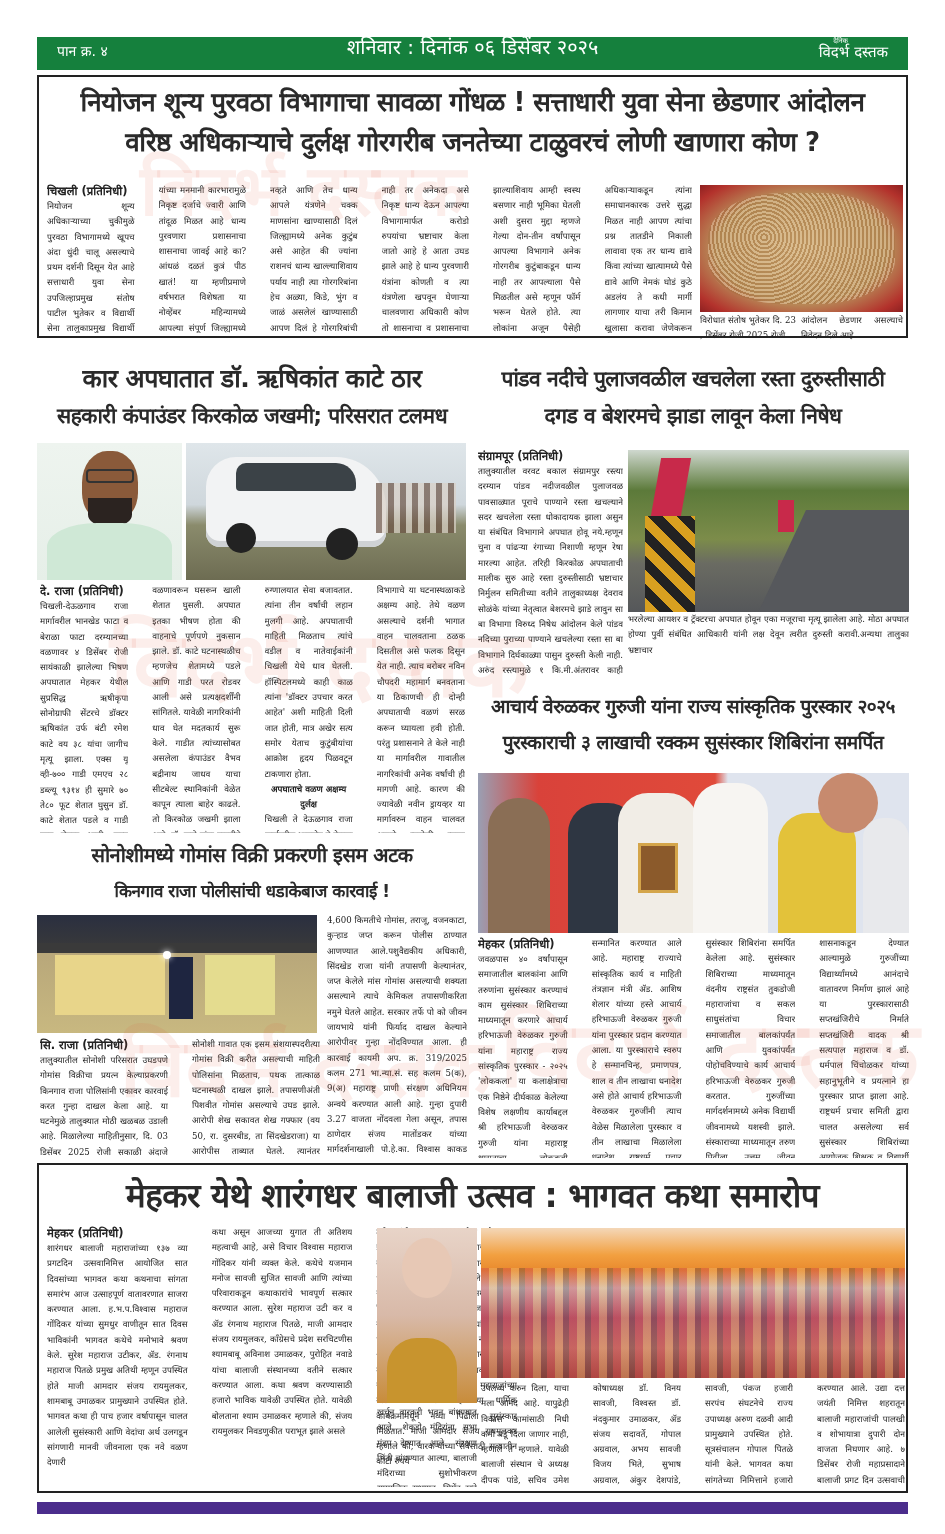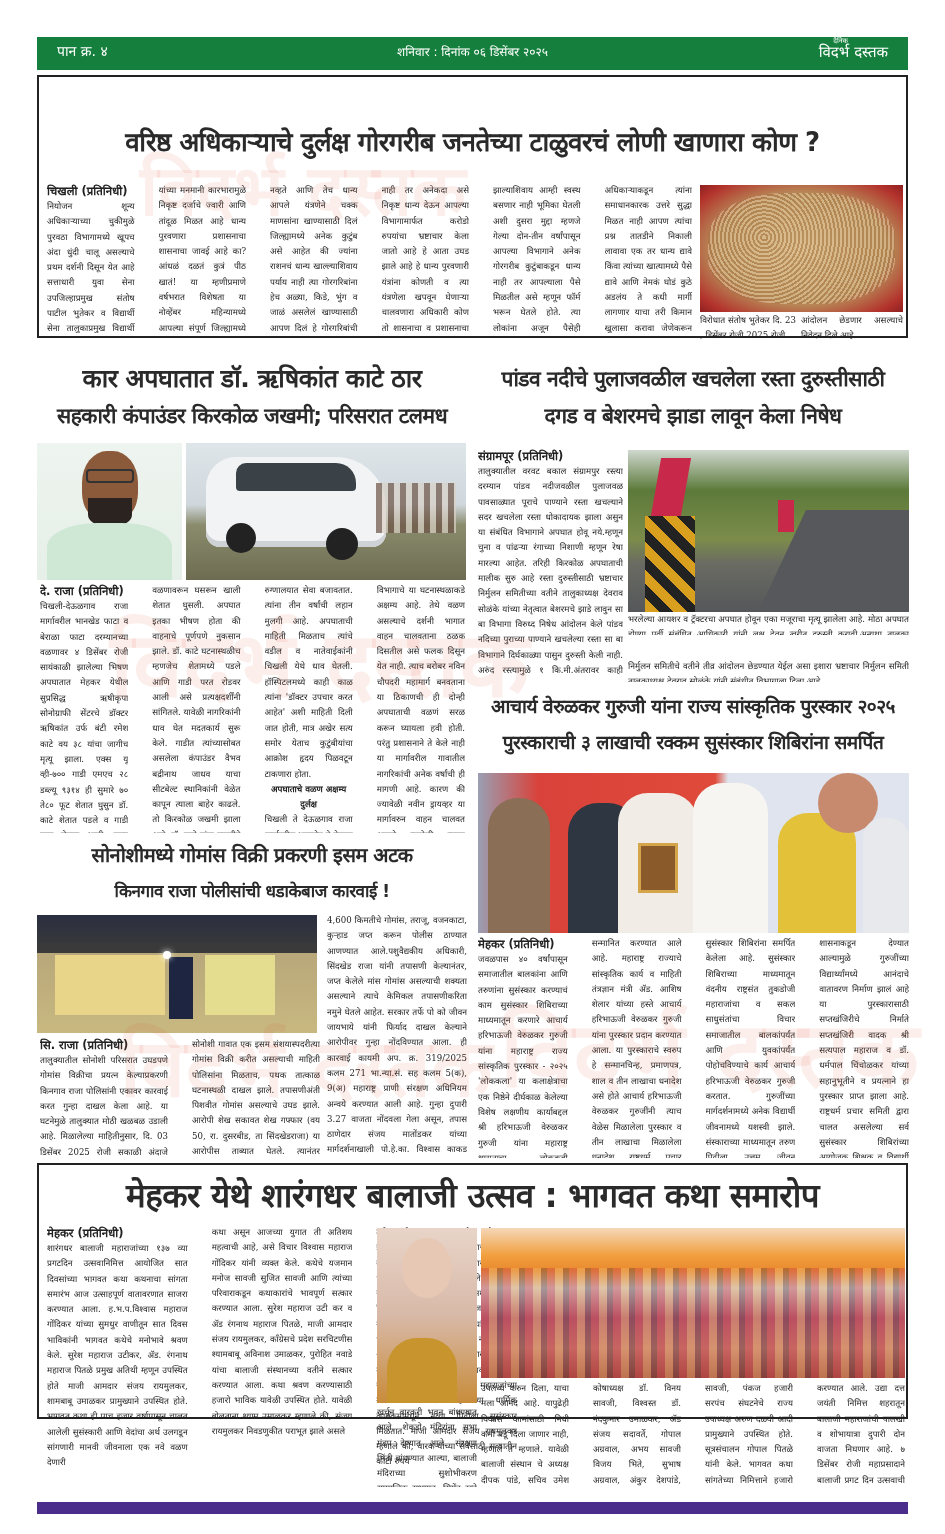--- a/index.html
+++ b/index.html
@@ -1,20 +1,20 @@
 <!DOCTYPE html>
 <html><head>
 <meta charset="utf-8">
 <style>
 *{box-sizing:border-box;margin:0;padding:0}
 html,body{width:945px;height:1534px;background:#fff;overflow:hidden}
 body{position:relative;font-family:"DejaVu Sans",sans-serif;color:#1a1a1a}
 .hdr{position:absolute;left:37px;top:37px;width:871px;height:33px;background:#15803d;color:#fff;display:flex;align-items:flex-end;justify-content:space-between;padding:10px 20px}
 .hdr .pg{font-size:14px}
-.hdr .dt{font-size:12px;position:absolute;left:0;right:0;text-align:center;pointer-events:none}
+.hdr .dt{font-size:20px;position:absolute;left:0;right:0;text-align:center;pointer-events:none}
 .hdr .mast{text-align:right;line-height:1;font-size:15px;position:relative}
 .hdr .mast small{display:block;font-size:7px;margin-right:40px}
 .box{position:absolute;border:2px solid #222;background:#fff}
 .hl{font-family:"DejaVu Sans",sans-serif;font-weight:bold;color:#2a2a2a;text-align:center;letter-spacing:-0.5px;white-space:nowrap;overflow:hidden}
 .cols{position:absolute;display:flex;gap:24px}
 .col{flex:1;font-family:"DejaVu Serif",serif;font-size:8.6px;line-height:15.3px;text-align:justify;color:#222;overflow:hidden}
 .col .by{font-family:"DejaVu Sans",sans-serif;font-weight:bold;font-size:11.5px;line-height:16px;display:block}
 .col .sub{display:block;text-align:center;font-weight:bold}
 .ph{position:absolute;overflow:hidden}
 .cap{position:absolute;font-family:"DejaVu Serif",serif;font-size:8.6px;line-height:15px;text-align:justify;color:#222}
@@ -27,20 +27,21 @@
 <div class="hdr">
   <span class="pg">पान क्र. ४</span>
   <span class="dt">शनिवार : दिनांक ०६ डिसेंबर २०२५</span>
   <span class="mast">
     <small>दैनिक</small>
     <span>विदर्भ दस्तक</span>
   </span>
 </div>
 
 <div class="box" style="left:37px;top:75px;width:871px;height:263px;">
+  <div class="hl" style="position:absolute;left:6px;right:6px;top:6px;font-size:26px;line-height:38px;">नियोजन शून्य पुरवठा विभागाचा सावळा गोंधळ ! सत्ताधारी युवा सेना छेडणार आंदोलन</div>
   <div class="hl" style="position:absolute;left:6px;right:6px;top:46px;font-size:26px;line-height:38px;">वरिष्ठ अधिकाऱ्याचे दुर्लक्ष गोरगरीब जनतेच्या टाळुवरचं लोणी खाणारा कोण ?</div>
   <div class="cols" style="left:8px;top:106px;width:645px;height:150px;">
     <div class="col"><span class="by">चिखली (प्रतिनिधी)</span><span>नियोजन शून्य अधिकाऱ्याच्या चुकीमुळे पुरवठा विभागामध्ये खूपच अंदा धुंदी चालू असल्याचे प्रथम दर्शनी दिसून येत आहे सत्ताधारी युवा सेना उपजिल्हाप्रमुख संतोष पाटील भुतेकर व विद्यार्थी सेना तालुकाप्रमुख विद्यार्थी सेना तालुकाप्रमुख ओमराजे गायकवाड यांनी जिल्हा पुरवठा अधिकाऱ्याकडे निवेदन पुरवठा विभागाला दिले आहे पुरवठादार</span></div>
     <div class="col">यांच्या मनमानी कारभारामुळे निकृष्ट दर्जाचे ज्वारी आणि तांदूळ मिळत आहे धान्य पुरवणारा प्रशासनाचा शासनाचा जावई आहे का? आंधळं दळतं कुत्रं पीठ खातं! या म्हणीप्रमाणे वर्षभरात विशेषता या नोव्हेंबर महिन्यामध्ये आपल्या संपूर्ण जिल्ह्यामध्ये जे राशन वाटप झालं त्यामध्ये तांदूळ आणि ज्वारीचे वाटप करण्यात आले सदर ज्वारी व तांदूळ हे एवढे निकृष्ट दर्जाचे होते की ते जनावरांना सुद्धा खाण्यायोग्य</div>
     <div class="col">नव्हते आणि तेच धान्य आपले यंत्रणेने चक्क माणसांना खाण्यासाठी दिलं जिल्ह्यामध्ये अनेक कुटुंब असे आहेत की ज्यांना राशनचं धान्य खाल्ल्याशिवाय पर्याय नाही त्या गोरगरिबांना हेच अळ्या, किडे, भुंग व जाळं असलेलं खाण्यासाठी आपण दिलं हे गोरगरिबांची थट्टा असून हे धान्य देत असताना आपल्या यंत्रणेला किंवा अधिकाऱ्यांना थोडी तरी लाज वाटायला पाहिजे होती याच वेळी</div>
     <div class="col">नाही तर अनेकदा असे निकृष्ट धान्य देऊन आपल्या विभागामार्फत करोडो रुपयांचा भ्रष्टाचार केला जातो आहे हे आता उघड झाले आहे हे धान्य पुरवणारी यंत्रांना कोणती व त्या यंत्रणेला खपवून घेणाऱ्या चालवणारा अधिकारी कोण तो शासनाचा व प्रशासनाचा जावई आहे काय या यंत्रणेवर व अधिकाऱ्यांवर तातडीने कायदेशीर कठोर कारवाई झाली पाहिजे यांच्यावर रीतसर कारवाई</div>
     <div class="col">झाल्याशिवाय आम्ही स्वस्थ बसणार नाही भूमिका घेतली अशी दुसरा मुद्दा म्हणजे गेल्या दोन-तीन वर्षांपासून आपल्या विभागाने अनेक गोरगरीब कुटुंबाकडून धान्य नाही तर आपल्याला पैसे मिळतील असे म्हणून फॉर्म भरून घेतले होते. त्या लोकांना अजून पैसेही मिळाले नाही व धान्य सुद्धा मिळत नाही ते वारंवार आपल्या पुरवठा विभागाकडे चकरा मारत असतात परंतु पुरवठा विभागाच्या</div>
     <div class="col">अधिकाऱ्याकडून त्यांना समाधानकारक उत्तरे सुद्धा मिळत नाही आपण त्यांचा प्रश्न तातडीने निकाली लावावा एक तर धान्य द्यावे किंवा त्यांच्या खात्यामध्ये पैसे द्यावे आणि नेमकं घोडं कुठे अडलंय ते कधी मार्गी लागणार याचा तरी किमान खुलासा करावा जेणेकरून लोकांना तुमच्या दारात चकरा मारण्याच काम पडणार नाही. वरील मुद्द्यांची आपण सखोल चौकशी करून तातडीने कारवाई न केल्यास प्रशासनाच्या</div>
   </div>
   <div class="ph" style="left:661px;top:108px;width:203px;height:127px;background:radial-gradient(ellipse at 50% 50%,#c9a36e 0%,#b88f5a 60%,#b3322c 88%,#8d2020 100%);">
@@ -78,21 +79,20 @@
   <span class="by">संग्रामपूर (प्रतिनिधी)</span><span>तालुक्यातील वरवट बकाल संग्रामपुर रस्त्या दरम्यान पांडव नदीजवळील पुलाजवळ पावसाळ्यात पूराचे पाण्याने रस्ता खचल्याने सदर खचलेला रस्ता धोकादायक झाला असुन या संबंधित विभागाने अपघात होवू नये.म्हणून चुना व पांढऱ्या रंगाच्या निशाणी म्हणून रेषा मारल्या आहेत. तरिही किरकोळ अपघाताची मालीक सुरु आहे रस्ता दुरुस्तीसाठी भ्रष्टाचार निर्मुलन समितीच्या वतीने तालुकाध्यक्ष देवराव सोळंके यांच्या नेतृत्वात बेशरमचे झाडे लावुन सा बा विभागा विरुध्द निषेध आंदोलन केले पांडव नदिच्या पुराच्या पाण्याने खचलेल्या रस्ता सा बा विभागाने दिर्घकाळ्या पासुन दुरुस्ती केली नाही. अरुंद रस्त्यामुळे १ कि.मी.अंतरावर काही महिन्यापूर्वी ओव्हटेक करतांना केळीने</span>
 </div>
 <div class="ph" style="left:628px;top:450px;width:281px;height:162px;background:linear-gradient(180deg,#cfd8cf 0%,#5c7a3a 25%,#7c8c4a 55%,#6a6b62 70%,#55575a 100%);">
   <div style="position:absolute;left:150px;top:60px;width:160px;height:120px;background:#56585c;transform:skewX(-25deg);"></div>
   <div style="position:absolute;left:17px;top:66px;width:50px;height:96px;background:repeating-linear-gradient(45deg,#d9a020 0 10px,#222 10px 20px);"></div>
   <div style="position:absolute;left:28px;top:8px;width:30px;height:58px;background:#c8294a;transform:skewX(-10deg);"></div>
   <div style="position:absolute;left:150px;top:50px;width:16px;height:32px;background:#c8294a;"></div>
 </div>
 <div class="cols" style="left:628px;top:612px;width:281px;height:70px;flex-direction:column;">
   <div class="col">भरलेल्या आयशर व ट्रॅक्टरचा अपघात होवून एका मजूराचा मृत्यू झालेला आहे. मोठा अपघात होण्या पुर्वी संबंधित आधिकारी यांनी लक्ष देवून त्वरीत दुरुस्ती करावी.अन्यथा तालुका भ्रष्टाचार</div>
-  <div class="col">निर्मुलन समितीचे वतीने तीव्र आंदोलन छेडण्यात येईल असा इशारा भ्रष्टाचार निर्मुलन समिती तालुकाध्यक्ष देवराव सोळंके यांनी संबंधीत विभागाला दिला आहे</div>
 </div>
 
 <div class="hl" style="position:absolute;left:478px;top:690px;width:430px;font-size:19px;line-height:32px;">आचार्य वेरुळकर गुरुजी यांना राज्य सांस्कृतिक पुरस्कार २०२५</div>
 <div class="hl" style="position:absolute;left:478px;top:726px;width:430px;font-size:19px;line-height:32px;">पुरस्काराची ३ लाखाची रक्कम सुसंस्कार शिबिरांना समर्पित</div>
 <div class="ph" style="left:478px;top:773px;width:431px;height:160px;background:linear-gradient(90deg,#9a9fb3 0%,#d9423a 14%,#e04a3a 55%,#dfe4ee 58%,#dfe4ee 100%);">
   <div style="position:absolute;left:10px;top:25px;width:62px;height:135px;background:#8a6e55;border-radius:30px 30px 0 0;"></div>
   <div style="position:absolute;left:90px;top:30px;width:70px;height:130px;background:#2e3642;border-radius:30px 30px 0 0;"></div>
   <div style="position:absolute;left:140px;top:20px;width:80px;height:140px;background:#f1ede6;border-radius:30px 30px 0 0;"></div>
   <div style="position:absolute;left:160px;top:70px;width:40px;height:50px;background:#8b5a2b;border:3px solid #d4a54a;"></div>
   <div style="position:absolute;left:215px;top:10px;width:75px;height:150px;background:#f7f5f2;border-radius:30px 30px 0 0;"></div>
@@ -115,21 +115,21 @@
   <div style="position:absolute;left:168px;top:40px;width:70px;height:60px;background:#e4dc8f;"></div>
   <div style="position:absolute;left:132px;top:42px;width:24px;height:62px;background:#1e2540;"></div>
   <div style="position:absolute;left:126px;top:36px;width:8px;height:8px;border-radius:50%;background:#fff;box-shadow:0 0 6px #fff;"></div>
 </div>
 <div class="cols" style="left:40px;top:1037px;width:280px;height:120px;">
   <div class="col"><span class="by">सि. राजा (प्रतिनिधी)</span><span>तालुक्यातील सोनोशी परिसरात उघडपणे गोमांस विक्रीचा प्रयत्न केल्याप्रकरणी किनगाव राजा पोलिसांनी एकावर कारवाई करत गुन्हा दाखल केला आहे. या घटनेमुळे तालुक्यात मोठी खळबळ उडाली आहे. मिळालेल्या माहितीनुसार, दि. 03 डिसेंबर 2025 रोजी सकाळी अंदाजे 10.35 वाजता,</span></div>
   <div class="col">सोनोशी गावात एक इसम संशयास्पदरीत्या गोमांस विक्री करीत असल्याची माहिती पोलिसांना मिळताच, पथक तात्काळ घटनास्थळी दाखल झाले. तपासणीअंती पिशवीत गोमांस असल्याचे उघड झाले. आरोपी शेख सकावत शेख गफ्फार (वय 50, रा. दुसरबीड, ता सिंदखेडराजा) या आरोपीस ताब्यात घेतले. त्यानंतर आरोपीसह मुद्देमाल र</div>
 </div>
 <div class="col" style="position:absolute;left:327px;top:913px;width:140px;height:245px;">4,600 किमतीचे गोमांस, तराजू, वजनकाटा, कुऱ्हाड जप्त करून पोलीस ठाण्यात आणण्यात आले.पशुवैद्यकीय अधिकारी, सिंदखेड राजा यांनी तपासणी केल्यानंतर, जप्त केलेले मांस गोमांस असल्याची शक्यता असल्याने त्याचे केमिकल तपासणीकरिता नमुने घेतले आहेत. सरकार तर्फे पो को जीवन जायभाये यांनी फिर्याद दाखल केल्याने आरोपीवर गुन्हा नोंदविण्यात आला. ही कारवाई कायमी अप. क्र. 319/2025 कलम 271 भा.न्या.सं. सह कलम 5(क), 9(अ) महाराष्ट्र प्राणी संरक्षण अधिनियम अन्वये करण्यात आली आहे. गुन्हा दुपारी 3.27 वाजता नोंदवला गेला असून, तपास ठाणेदार संजय मातोंडकर यांच्या मार्गदर्शनाखाली पो.हे.का. विश्वास काकड यांच्या कडे देण्यात आला आहे.</div>
 
-<div class="box" style="left:37px;top:1163px;width:871px;height:256px;">
+<div class="box" style="left:37px;top:1163px;width:871px;height:330px;">
   <div class="hl" style="position:absolute;left:6px;right:6px;top:4px;font-size:33px;line-height:54px;">मेहकर येथे शारंगधर बालाजी उत्सव : भागवत कथा समारोप</div>
   <div class="cols" style="left:8px;top:60px;width:470px;height:262px;">
     <div class="col"><span class="by">मेहकर (प्रतिनिधी)</span><span>शारंगधर बालाजी महाराजांच्या १३७ व्या प्रगटदिन उत्सवानिमित्त आयोजित सात दिवसांच्या भागवत कथा कथनाचा सांगता समारंभ आज उत्साहपूर्ण वातावरणात साजरा करण्यात आला. ह.भ.प.विश्वास महाराज गोंदिकर यांच्या सुमधुर वाणीतून सात दिवस भाविकांनी भागवत कथेचे मनोभावे श्रवण केले. सुरेश महाराज उटीकर, ॲड. रंगनाथ महाराज पितळे प्रमुख अतिथी म्हणून उपस्थित होते माजी आमदार संजय रायमुलकर, शामबाबू उमाळकर प्रामुख्याने उपस्थित होते. भागवत कथा ही पाच हजार वर्षापासून चालत आलेली सुसंस्कारी आणि वेदांचा अर्थ उलगडून सांगणारी मानवी जीवनाला एक नवे वळण देणारी</span></div>
     <div class="col">कथा असून आजच्या युगात ती अतिशय महत्वाची आहे, असे विचार विश्वास महाराज गोंदिकर यांनी व्यक्त केले. कथेचे यजमान मनोज सावजी सुजित सावजी आणि त्यांच्या परिवाराकडून कथाकारांचे भावपूर्ण सत्कार करण्यात आला. सुरेश महाराज उटी कर व ॲड रंगनाथ महाराज पितळे, माजी आमदार संजय रायमुलकर, काँग्रेसचे प्रदेश सरचिटणीस श्यामबाबू अविनाश उमाळकर, पुरोहित नवाडे यांचा बालाजी संस्थानच्या वतीने सत्कार करण्यात आला. कथा श्रवण करण्यासाठी हजारो भाविक यावेळी उपस्थित होते. यावेळी बोलताना श्याम उमाळकर म्हणाले की, संजय रायमुलकर निवडणुकीत पराभूत झाले असले</div>
     <div class="col">तरी त्यांनी मनाला लावून घेऊ नये कारण इंदिरा गांधी, अटल बिहारी वाजपेयी, डॉ. बाबासाहेब आंबेडकर यांच्यासारखे अनेक धुरंधर निवडणुकीत पराभूत झाले रायमुलकर यांनी मतदारसंघात केलेली समाजउपयोगी विक्रमी कामे महत्वाची आहेत. जात धर्म पंथ न पाहता मतदार संघात सर्वत्र त्यांनी कामाचा धडाका लावला होता. न भूतो न भविष्यती अशा स्वरूपाच्या झालेल्या विकास कामांच्या माध्यमातून रायमुलकरांचे नाव आजही सन्मानाने घेतले जाते. बालाजी महाराजांच्या उत्सवाच्या निमित्ताने होणाऱ्या धार्मिक कार्यक्रमांमधून नव्या पिढीला सुसंस्कार मिळतात. माजी आमदार संजय रायमुलकर म्हणाले की, वारकऱ्यांच्या सेवेसाठी सव्वातीन कोटी रुपये</div>
   </div>
   <div class="ph" style="left:338px;top:63px;width:100px;height:175px;background:linear-gradient(180deg,#e8d4c8 0%,#d8b9a8 50%,#c88c3a 100%);">
     <div style="position:absolute;left:25px;top:10px;width:50px;height:60px;border-radius:50%;background:#e7c8b5;"></div>
     <div style="position:absolute;left:10px;top:110px;width:70px;height:65px;background:#c8942e;border-radius:30px 30px 0 0;"></div>
   </div>

